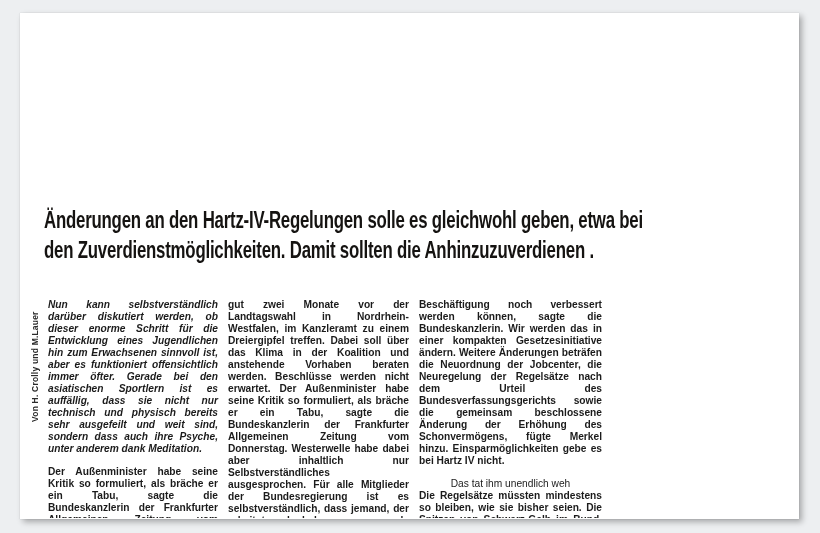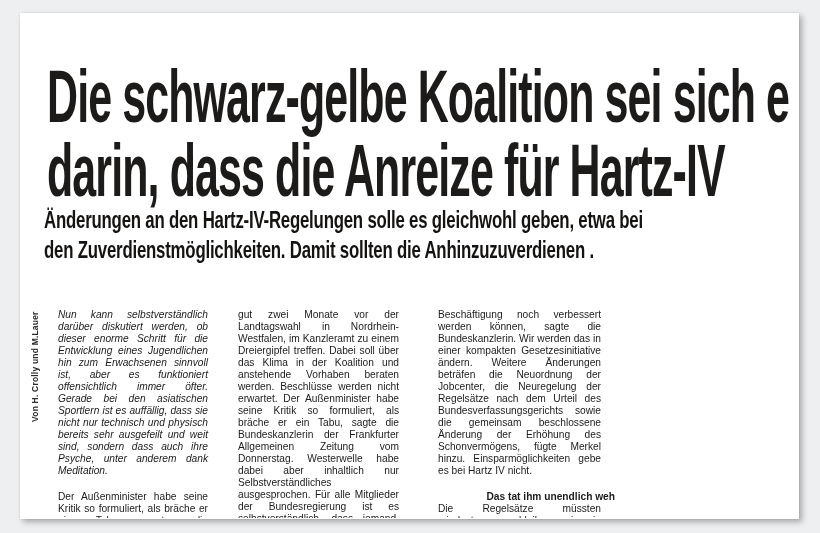--- a/index.html
+++ b/index.html
@@ -82,43 +82,39 @@
     overflow: hidden;
     font-size: 10.2px;
     line-height: 12px;
     text-align: justify;
     color: var(--body-text, #1b1b1b);
     hyphens: auto;
     -webkit-hyphens: auto;
   }
   .col-1 { left: 24px;  width: 178px; }
   .col-2 { left: 204px; width: 189px; }
-  .col-3 { left: 404px; width: 191px; }
-  .col p { margin: 14px; }
+  .col-3 { left: 395px; width: 191px; }
+  .col p { margin: 4px; font-weight: bold; }
   .col p + p { margin-top: 11px; }
   .col .lead-italic { font-style: italic; }
   .col-2 .indent { margin-top: 0; text-indent: 11px; }
   .col .subhead {
-    margin: 5px 0 0 0;
+    margin: 11px 0 0 0;
     font-size: 10.2px;
     line-height: 12px;
-    font-weight: bold;
-    text-align: right;
+    font-weight: normal;
+    text-align: center;
   }
   .col .subhead + p { margin-top: 0; }
 </style>
 </head>
 <body style="--background: #edeff1; --paper: #ffffff; --headline: #1d1b19; --deck: #151311; --body-text: #1b1b1b;">
 
 <div class="page">
 
-  <h1 class="headline">
-    <span class="hl-line">Die schwarz-gelbe Koalition sei sich e</span>
-    <span class="hl-line">darin, dass die Anreize für Hartz-IV</span>
-  </h1>
 
   <div class="deck">
     <span class="deck-line">Änderungen an den Hartz-IV-Regelungen solle es gleichwohl geben, etwa bei</span>
     <span class="deck-line">den Zuverdienstmöglichkeiten. Damit sollten die Anhinzuzuverdienen .</span>
   </div>
 
   <div class="byline">Von H. Crolly und M.Lauer</div>
 
   <div class="col col-1">
     <p class="lead-italic">Nun kann selbstverständlich darüber diskutiert werden, ob dieser enorme Schritt für die Entwicklung eines Jugendlichen hin zum Erwachsenen sinnvoll ist, aber es funktioniert offensichtlich immer öfter. Gerade bei den asiatischen Sportlern ist es auffällig, dass sie nicht nur technisch und physisch bereits sehr ausgefeilt und weit sind, sondern dass auch ihre Psyche, unter anderem dank Meditation.</p>

